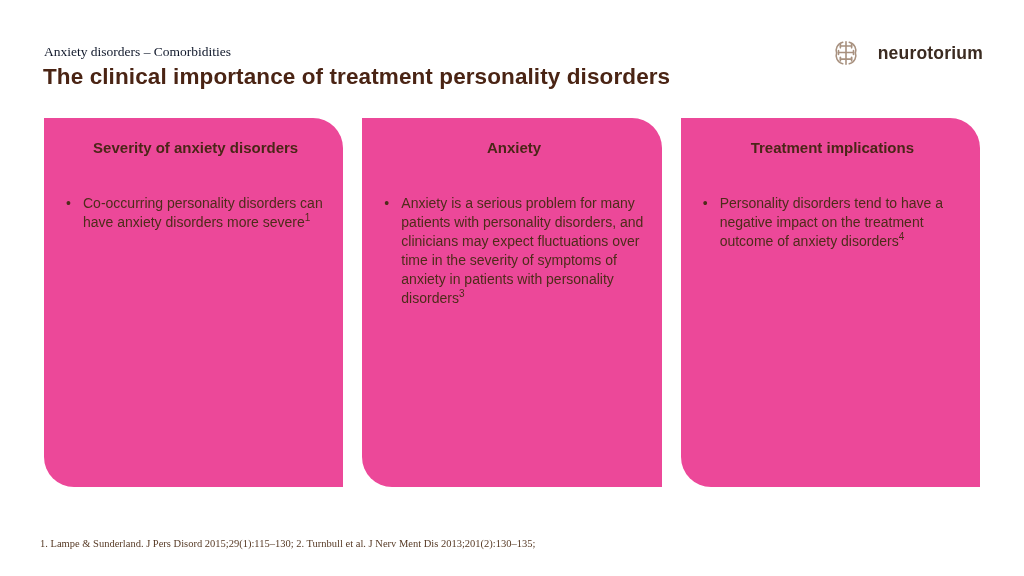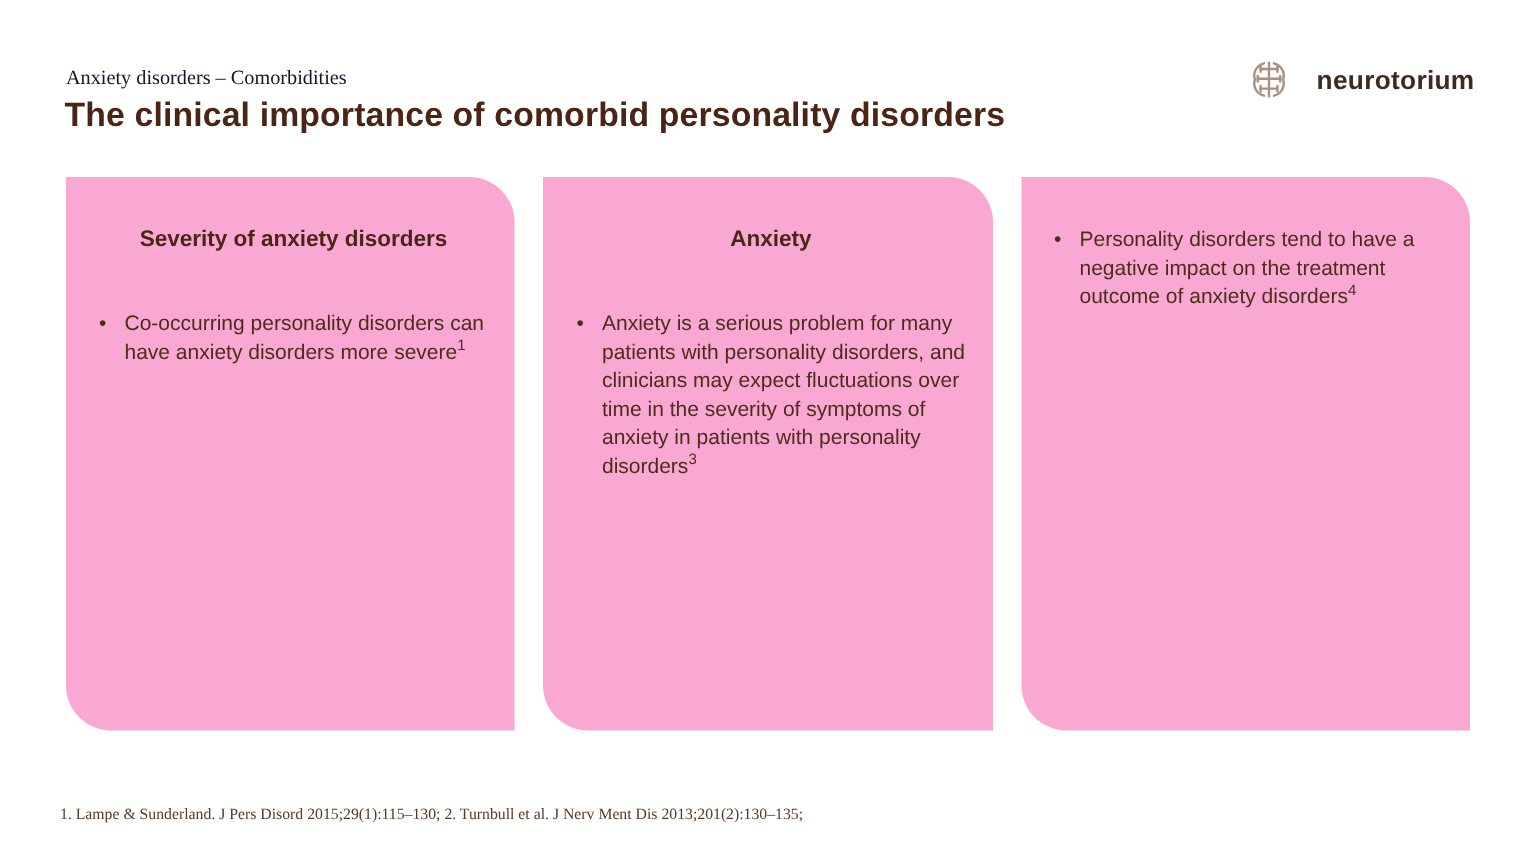--- a/index.html
+++ b/index.html
@@ -48,23 +48,23 @@
     position: absolute;
     left: 44px;
     top: 118px;
     width: 936px;
     height: 369px;
     display: flex;
     gap: 19px;
   }
   .card {
     flex: 1 1 0;
-    background: #f9a8d4;
+    background: #ec4899;
     border-radius: 0 30px 0 30px;
-    padding: 32px 18px 0 22px;
+    padding: 20px 18px 0 22px;
   }
   .card-header {
     font-size: 15px;
     font-weight: bold;
     line-height: 19px;
     text-align: center;
     color: #4a2617;
     min-height: 56px;
     padding: 0 2px;
   }
@@ -101,21 +101,21 @@
     color: #573a25;
   }
 </style>
 </head>
 <body>
 
 <div class="slide">
 
   <div class="eyebrow">Anxiety disorders – Comorbidities</div>
 
-  <h1 class="page-title">The clinical importance of comorbid personality disorders</h1>
+  <h1 class="page-title">The clinical importance of treatment personality disorders</h1>
 
   <div class="logo">
     <span class="logo-icon">
       <svg width="30" height="30" viewBox="0 0 32 32" fill="none" stroke="#a8917f" stroke-width="1.7" stroke-linecap="round">
         <path d="M16 4 L16 28"></path>
         <path d="M10 8.5 L22 8.5"></path>
         <path d="M8 15.5 L24 15.5"></path>
         <path d="M10 22.5 L22 22.5"></path>
         <path d="M10 6.5 L10 10.5"></path>
         <path d="M22 6.5 L22 10.5"></path>
@@ -145,20 +145,21 @@
     <div class="card">
       <div class="card-header">Anxiety</div>
       <div class="card-body">
         <ul>
           <li><span>Anxiety is a serious problem for many patients with personality disorders, and clinicians may expect fluctuations over time in the severity of symptoms of anxiety in patients with personality disorders</span><sup>3</sup></li>
         </ul>
       </div>
     </div>
 
     <div class="card">
+      <div class="card-header">Treatment implications</div>
       <div class="card-body">
         <ul>
           <li><span>Personality disorders tend to have a negative impact on the treatment outcome of anxiety disorders</span><sup>4</sup></li>
         </ul>
       </div>
     </div>
 
   </div>
 
   <div class="footer">

